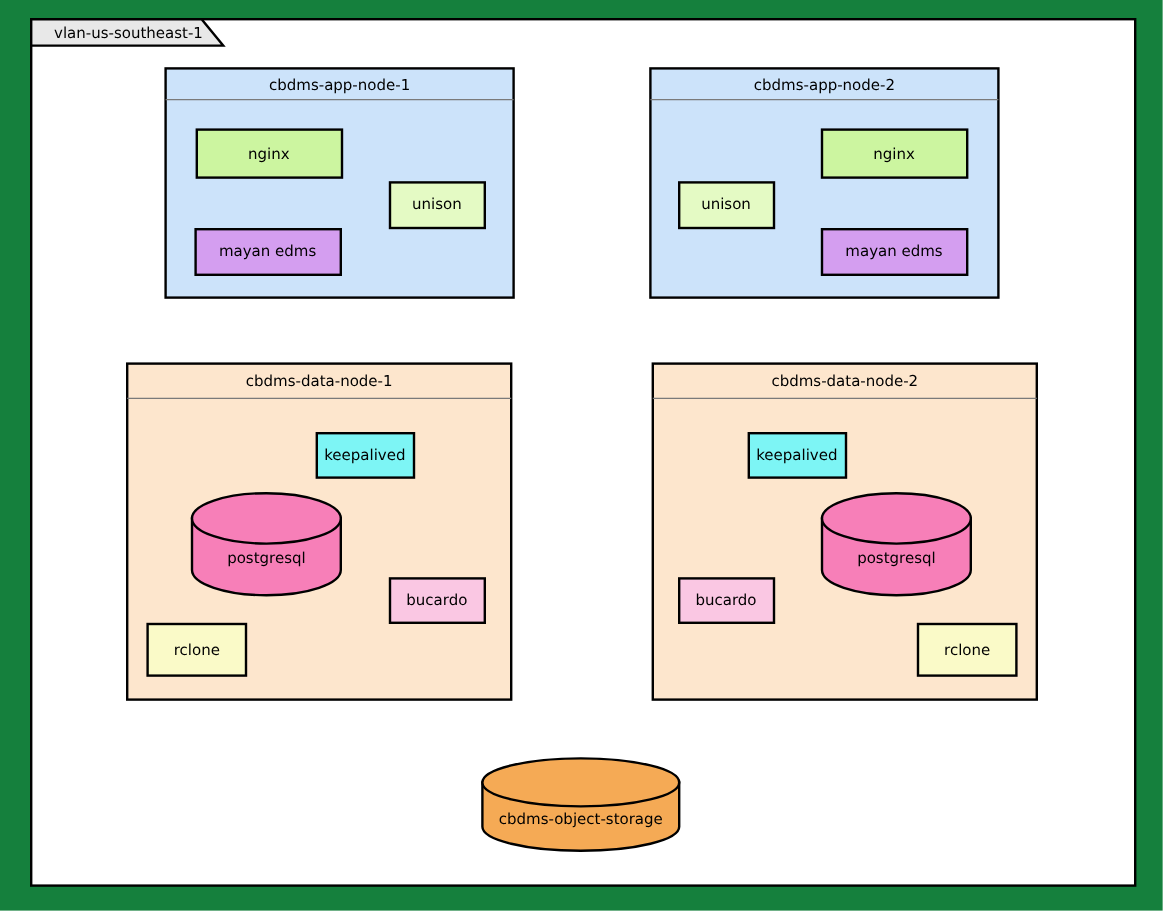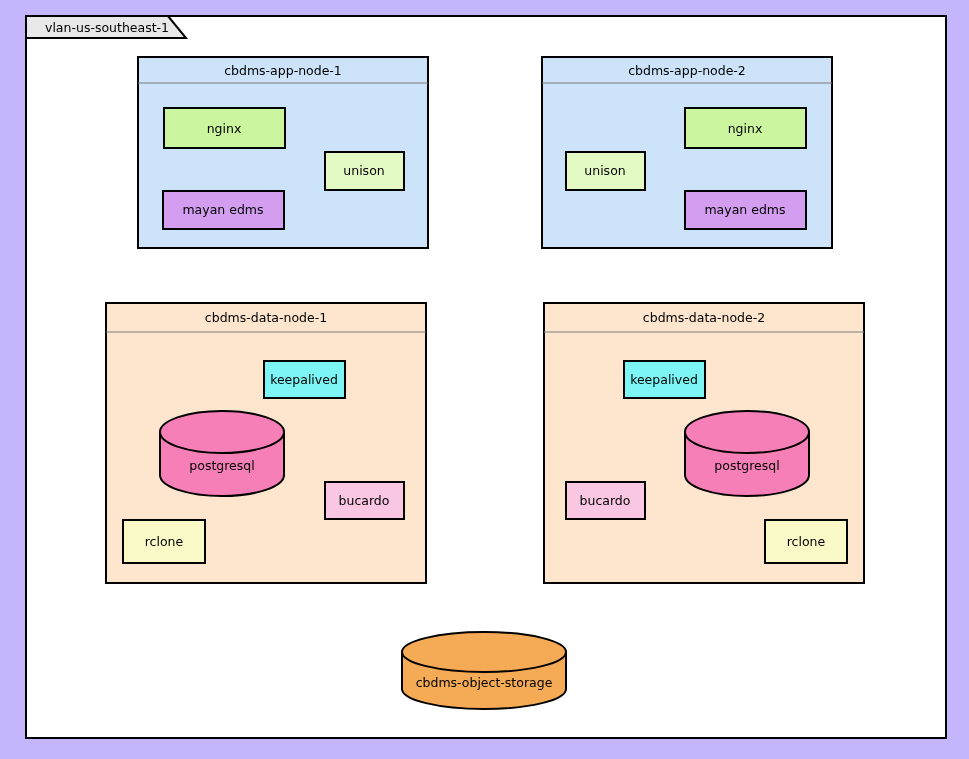--- a/index.html
+++ b/index.html
@@ -8,21 +8,21 @@
     padding: 0;
     background: #ffffff;
   }
   body {
     font-family: "DejaVu Sans", "Liberation Sans", sans-serif;
   }
   #canvas {
     position: relative;
     width: 969px;
     height: 759px;
-    background: #c4b5fd;
+    background: #15803d;
     overflow: hidden;
   }
   svg.layer {
     position: absolute;
     left: 0;
     top: 0;
     width: 969px;
     height: 759px;
   }
   #edges { z-index: 1; }

